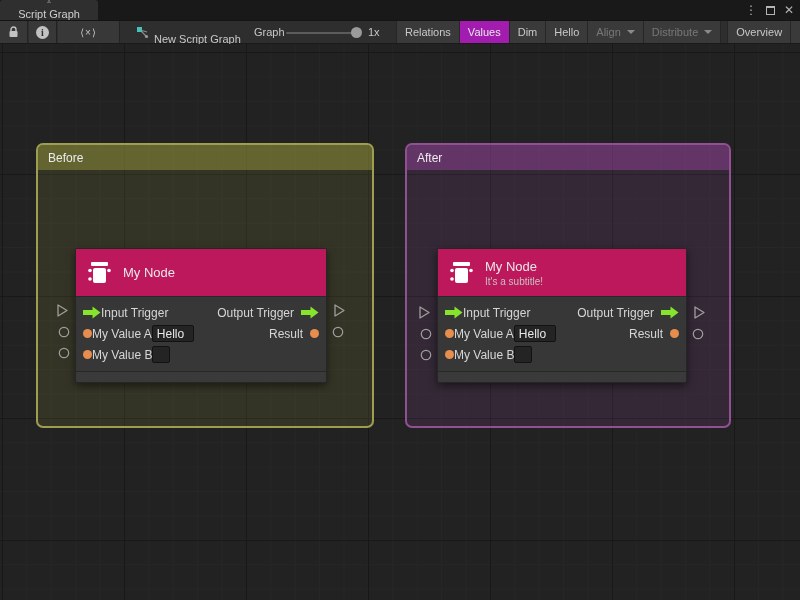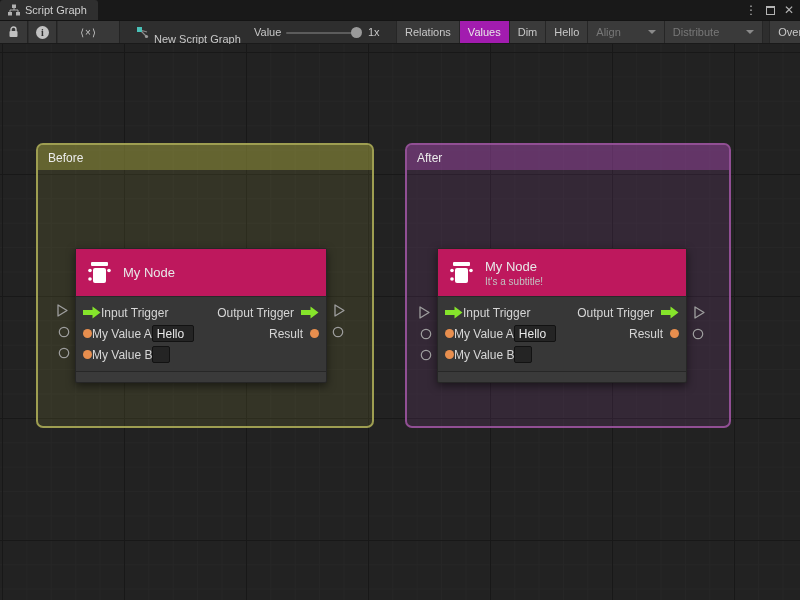--- a/index.html
+++ b/index.html
@@ -3,40 +3,40 @@
 <meta charset="utf-8">
 <style>
   * { margin:0; padding:0; box-sizing:border-box; }
   html,body { width:800px; height:600px; overflow:hidden; background:#222; }
   body { font-family:"Liberation Sans", sans-serif; -webkit-font-smoothing:antialiased; }
   .window { position:relative; width:800px; height:600px; background:#191919; }
 
   
   .tabbar { position:relative; height:20px; background:#191919; }
   .tab { position:absolute; left:0; top:0; height:20px; width:98px; background:#2f2f2f;
-         display:flex; align-items:center; gap:5px; padding:0 8px; border-radius:3px 3px 0 0; }
+         display:flex; align-items:center; gap:5px; padding:0 8px; border-radius:3px 3px 0 0;flex-direction:column; }
   .tab-label { font-size:11px; color:#cfcfcf; white-space:nowrap; }
   .winctl { position:absolute; top:0; right:2px; height:20px; display:flex; align-items:center; gap:9px; padding-right:4px; }
   .winctl .glyph { color:#b4b4b4; font-size:12px; line-height:20px; }
   .maxbox { width:9px; height:9px; border:1.4px solid #b4b4b4; border-top-width:2.5px; display:inline-block; }
 
   
   .toolbar { position:relative; height:24px; background:#2e2e2e; border-top:1px solid #141414; border-bottom:1px solid #1a1a1a; }
   .tb-cell { position:absolute; top:0; height:22px; background:#383838; border-right:1px solid #232323;
              display:flex; align-items:center; justify-content:center; }
   .tb-icon-glyph { color:#c2c2c2; font-size:10px; letter-spacing:1px; }
   .tb-label { color:#c8c8c8; font-size:11px; white-space:nowrap; }
   .zoom-track { position:absolute; top:11px; left:286px; width:70px; height:2px; background:#5c5c5c; border-radius:1px; }
   .zoom-handle { position:absolute; top:6px; left:351px; width:11px; height:11px; border-radius:50%; background:#9a9a9a; }
   .btn-row { position:absolute; left:396px; top:0; height:22px; display:flex; }
   .tb-btn { height:22px; background:#3a3a3a; border-right:1px solid #262626; display:flex; align-items:center;
             padding:0 8px; font-size:11px; color:#c8c8c8; white-space:nowrap; }
   .tb-btn.first { border-left:1px solid #262626; }
   .tb-btn.active { background:#a21caf; color:#e8e8e8; }
-  .tb-btn.disabled { color:#787878;gap:21px; }
+  .tb-btn.disabled { color:#787878; }
   .gap6 { width:6px; background:transparent; border:none; }
   .dd-arrow { width:0; height:0; border-left:4px solid transparent; border-right:4px solid transparent;
               border-top:4px solid #8a8a8a; display:inline-block; margin-left:6px; }
 
   
   .canvas { position:absolute; left:0; top:44px; width:800px; height:556px; background-color:#222222;
     background-image:
       linear-gradient(#181818 1px, transparent 1px),
       linear-gradient(90deg, #181818 1px, transparent 1px),
       linear-gradient(#262626 1px, transparent 1px),
@@ -118,21 +118,21 @@
       <span class="tb-icon-glyph">⟨×⟩</span>
     </div>
 
     <svg class="icon-svg" style="position:absolute; left:136px; top:5px;" width="14" height="14" viewBox="0 0 14 14">
       <path d="M4 4 L10 10 M4 4 L11 6" stroke="#8a8a8a" stroke-width="1.2" fill="none"></path>
       <rect x="1" y="1" width="5" height="5" fill="#49c1b8"></rect>
       <circle cx="10.5" cy="10.5" r="1.6" fill="#9a9a9a"></circle>
     </svg>
     <span class="tb-label" style="position:absolute; left:154px; top:12px;">New Script Graph</span>
 
-    <span class="tb-label" style="position:absolute; left:254px; top:5px;">Value</span>
+    <span class="tb-label" style="position:absolute; left:254px; top:5px;">Graph</span>
     <div class="zoom-track"></div>
     <div class="zoom-handle"></div>
     <span class="tb-label" style="position:absolute; left:368px; top:5px;">1x</span>
 
     <div class="btn-row">
       <div class="tb-btn first">
           <span>Relations</span>
         </div>
       <div class="tb-btn active">
           <span>Values</span>

